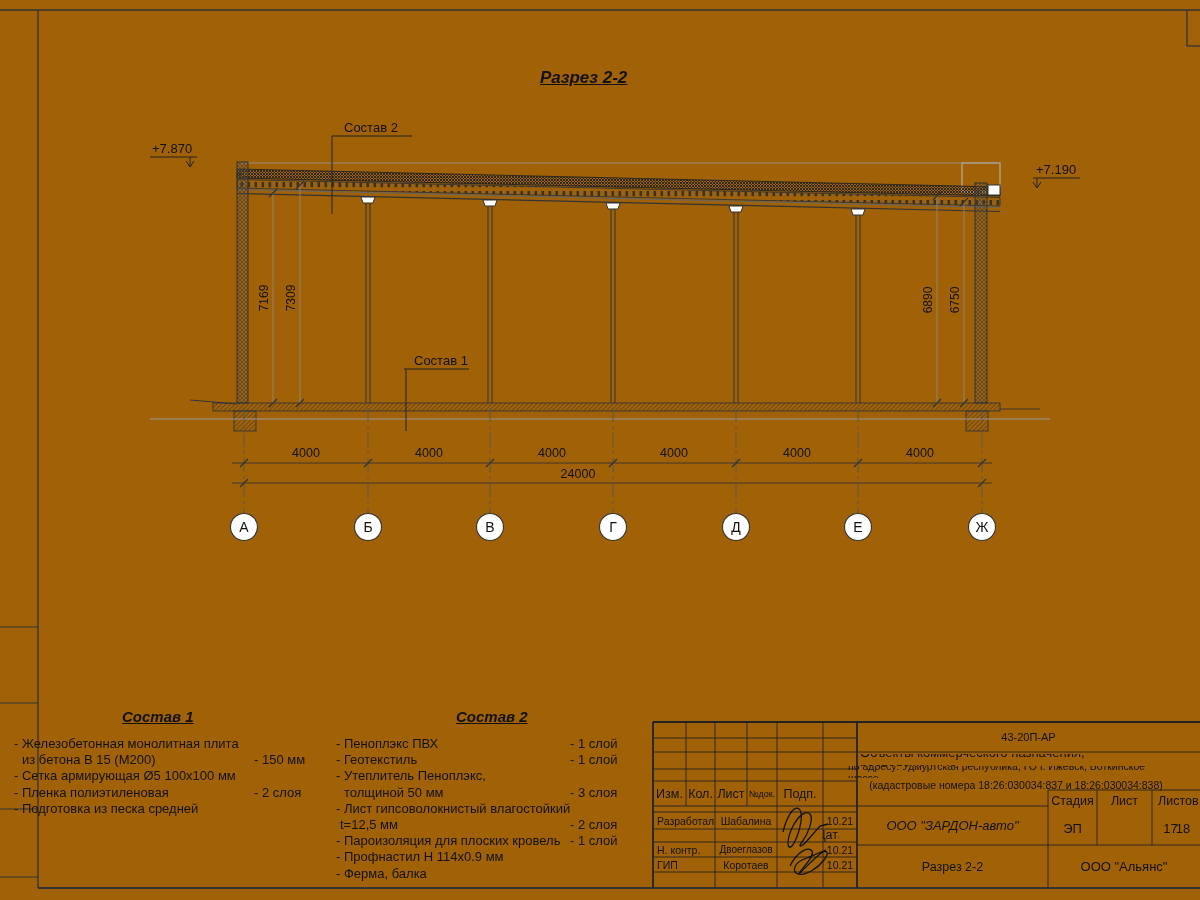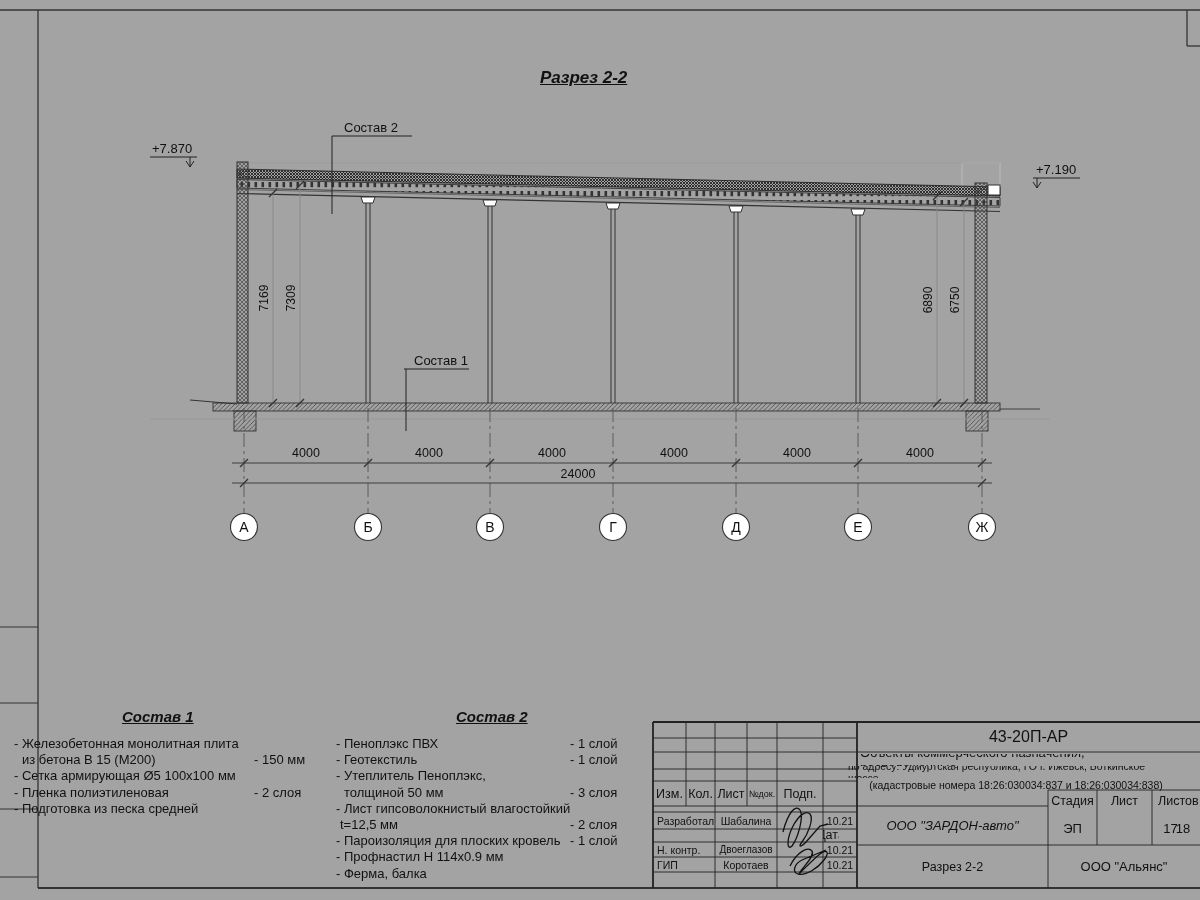--- a/index.html
+++ b/index.html
@@ -1,16 +1,16 @@
 <!DOCTYPE html>
 <html><head>
 <meta charset="utf-8">
 <style>
   html,body{margin:0;padding:0;background:#e8e8e8;}
-  .sheet{position:relative;width:1200px;height:900px;background:#a3a3a3;overflow:hidden;
+  .sheet{position:relative;width:1200px;height:900px;background:#a16207;overflow:hidden;
          font-family:"Liberation Sans", sans-serif;color:#111;}
   svg{position:absolute;left:0;top:0;}
   svg text{font-family:"Liberation Sans", sans-serif;fill:#111;}
   .txt{position:absolute;white-space:nowrap;}
   .dwg-title{font-size:17px;font-style:italic;font-weight:bold;text-decoration:underline;}
   .spec-title{font-size:15px;font-style:italic;font-weight:bold;text-decoration:underline;}
   .spec-list{position:absolute;font-size:13px;line-height:16.2px;}
   .spec-row{position:relative;height:16.2px;}
   .spec-row .val{position:absolute;top:0;}
   .cell{position:absolute;display:flex;align-items:center;justify-content:center;overflow:hidden;}
@@ -244,21 +244,21 @@
     <div class="spec-row"><span>- Геотекстиль</span><span class="val" style="left:234px">- 1 слой</span></div>
     <div class="spec-row"><span>- Утеплитель Пеноплэкс,</span><span class="val" style="left:234px"></span></div>
     <div class="spec-row" style="padding-left:8px"><span>толщиной 50 мм</span><span class="val" style="left:234px">- 3 слоя</span></div>
     <div class="spec-row"><span>- Лист гипсоволокнистый влагостойкий</span><span class="val" style="left:234px"></span></div>
     <div class="spec-row" style="padding-left:4px"><span>t=12,5 мм</span><span class="val" style="left:234px">- 2 слоя</span></div>
     <div class="spec-row"><span>- Пароизоляция для плоских кровель</span><span class="val" style="left:234px">- 1 слой</span></div>
     <div class="spec-row"><span>- Профнастил Н 114х0.9 мм</span><span class="val" style="left:234px"></span></div>
     <div class="spec-row"><span>- Ферма, балка</span><span class="val" style="left:234px"></span></div>
   </div>
 
-  <div class="cell" style="left:857px;top:722px;width:343px;height:30px;font-size:16px;">43-20П-АР</div>
+  <div class="cell" style="left:857px;top:722px;width:343px;height:30px;font-size:11px;">43-20П-АР</div>
 
   <div class="cell" style="left:860px;top:754px;width:310px;height:12px;font-size:13px;">Объекты коммерческого назначения, расположенные</div>
   <div class="cell" style="left:848px;top:766px;width:330px;height:12px;font-size:10.5px;">по адресу: Удмуртская республика, ГО г. Ижевск, Воткинское шоссе</div>
   <div class="cell" style="left:856px;top:779px;width:320px;height:12px;font-size:10.5px;">(кадастровые номера 18:26:030034:837 и 18:26:030034:838)</div>
 
   <div class="cell" style="left:653px;top:782px;width:33px;height:23px;font-size:12.5px;">Изм.</div>
   <div class="cell" style="left:686px;top:782px;width:29px;height:23px;font-size:12.5px;">Кол.</div>
   <div class="cell" style="left:715px;top:782px;width:32px;height:23px;font-size:12.5px;">Лист</div>
   <div class="cell" style="left:747px;top:782px;width:30px;height:23px;font-size:9px;">№док.</div>
   <div class="cell" style="left:777px;top:782px;width:46px;height:23px;font-size:12.5px;">Подп.</div>

